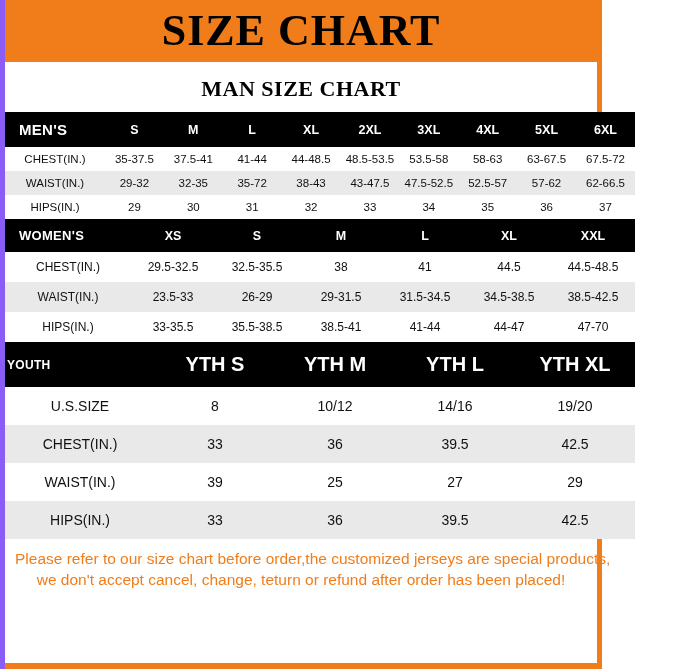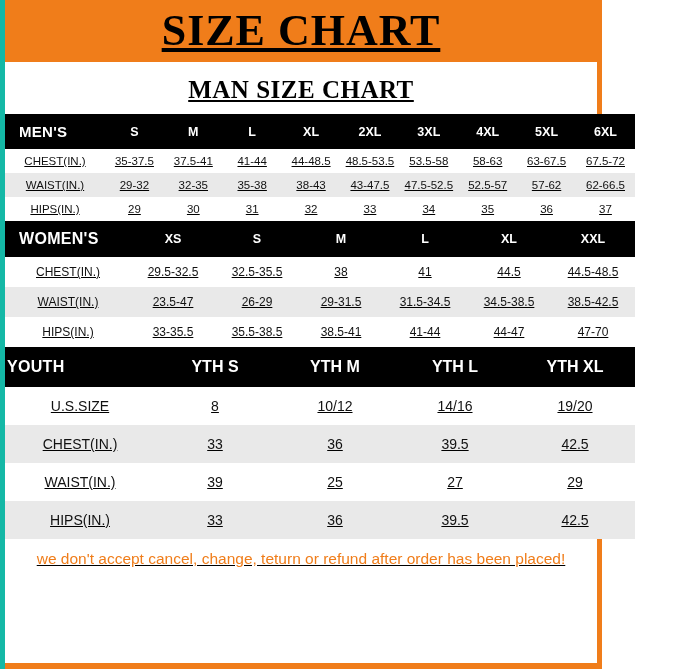--- a/index.html
+++ b/index.html
@@ -12,44 +12,43 @@
     background: #ffffff;
     font-family: "Liberation Sans", sans-serif;
     color: #000000;
     overflow: hidden;
   }
   .page {
     position: relative;
     width: 602px;
     height: 669px;
     box-sizing: border-box;
-    border-left: 5px solid #14b8a6;
+    border-left: 5px solid #8b5cf6;
     border-right: 5px solid #f07d1a;
-    text-decoration: underline;
   }
   .banner {
     background: #f07d1a;
     height: 62px;
     display: flex;
     align-items: center;
     justify-content: center;
   }
   .banner-title {
     font-family: "Liberation Serif", serif;
     font-weight: bold;
     font-size: 44px;
     letter-spacing: 1px;
     color: #000;
     line-height: 1;
   }
   .section-title {
     text-align: center;
     font-family: "Liberation Serif", serif;
     font-weight: bold;
-    font-size: 25px;
+    font-size: 22px;
     letter-spacing: 0.5px;
     margin: 14px 0 10px 0;
   }
   table {
     border-collapse: collapse;
     width: 630px;
     margin: 0 auto;
     table-layout: fixed;
   }
   thead th {
@@ -76,26 +75,26 @@
     font-size: 11.5px;
     text-align: center;
     color: #111;
   }
   tbody tr.odd td { background: #ffffff; }
   tbody tr.even td { background: #e9e9e9; }
 
   
   table.men col.c0 { width: 100px; }
   
-  table.women thead th.rowhead { font-size: 16px; }
+  table.women thead th.rowhead { font-size: 13px; }
   table.women tbody td { font-size: 12px; padding: 8px 2px; }
   table.women col.c0 { width: 126px; }
   
-  table.youth thead th { font-size: 16px; padding: 11px 2px; }
-  table.youth thead th.rowhead { font-size: 16px; }
+  table.youth thead th { font-size: 20px; padding: 11px 2px; }
+  table.youth thead th.rowhead { font-size: 12px; }
   table.youth tbody td { font-size: 14px; padding: 11px 2px; }
   table.youth col.c0 { width: 150px; }
 
   .note {
     color: #f07d1a;
     font-size: 15.5px;
     text-align: center;
     line-height: 1.35;
     padding: 10px 10px 0 10px;
     font-family: "Liberation Sans", sans-serif;
@@ -155,21 +154,21 @@
         <td>48.5-53.5</td>
         <td>53.5-58</td>
         <td>58-63</td>
         <td>63-67.5</td>
         <td>67.5-72</td>
       </tr>
       <tr class="even">
         <td class="rowhead">WAIST(IN.)</td>
         <td>29-32</td>
         <td>32-35</td>
-        <td>35-38</td>
+        <td>35-72</td>
         <td>38-43</td>
         <td>43-47.5</td>
         <td>47.5-52.5</td>
         <td>52.5-57</td>
         <td>57-62</td>
         <td>62-66.5</td>
       </tr>
       <tr class="odd">
         <td class="rowhead">HIPS(IN.)</td>
         <td>29</td>
@@ -211,21 +210,21 @@
         <td class="rowhead">CHEST(IN.)</td>
         <td>29.5-32.5</td>
         <td>32.5-35.5</td>
         <td>38</td>
         <td>41</td>
         <td>44.5</td>
         <td>44.5-48.5</td>
       </tr>
       <tr class="even">
         <td class="rowhead">WAIST(IN.)</td>
-        <td>23.5-47</td>
+        <td>23.5-33</td>
         <td>26-29</td>
         <td>29-31.5</td>
         <td>31.5-34.5</td>
         <td>34.5-38.5</td>
         <td>38.5-42.5</td>
       </tr>
       <tr class="odd">
         <td class="rowhead">HIPS(IN.)</td>
         <td>33-35.5</td>
         <td>35.5-38.5</td>
@@ -280,17 +279,18 @@
         <td class="rowhead">HIPS(IN.)</td>
         <td>33</td>
         <td>36</td>
         <td>39.5</td>
         <td>42.5</td>
       </tr>
     </tbody>
   </table>
 
   <div class="note">
+    <div>Please refer to our size chart before order,the customized jerseys are special products,</div>
     <div>we don't accept cancel, change, teturn or refund after order has been placed!</div>
   </div>
 
   <div class="bottom-bar"></div>
 </div>
 
 </body></html>

